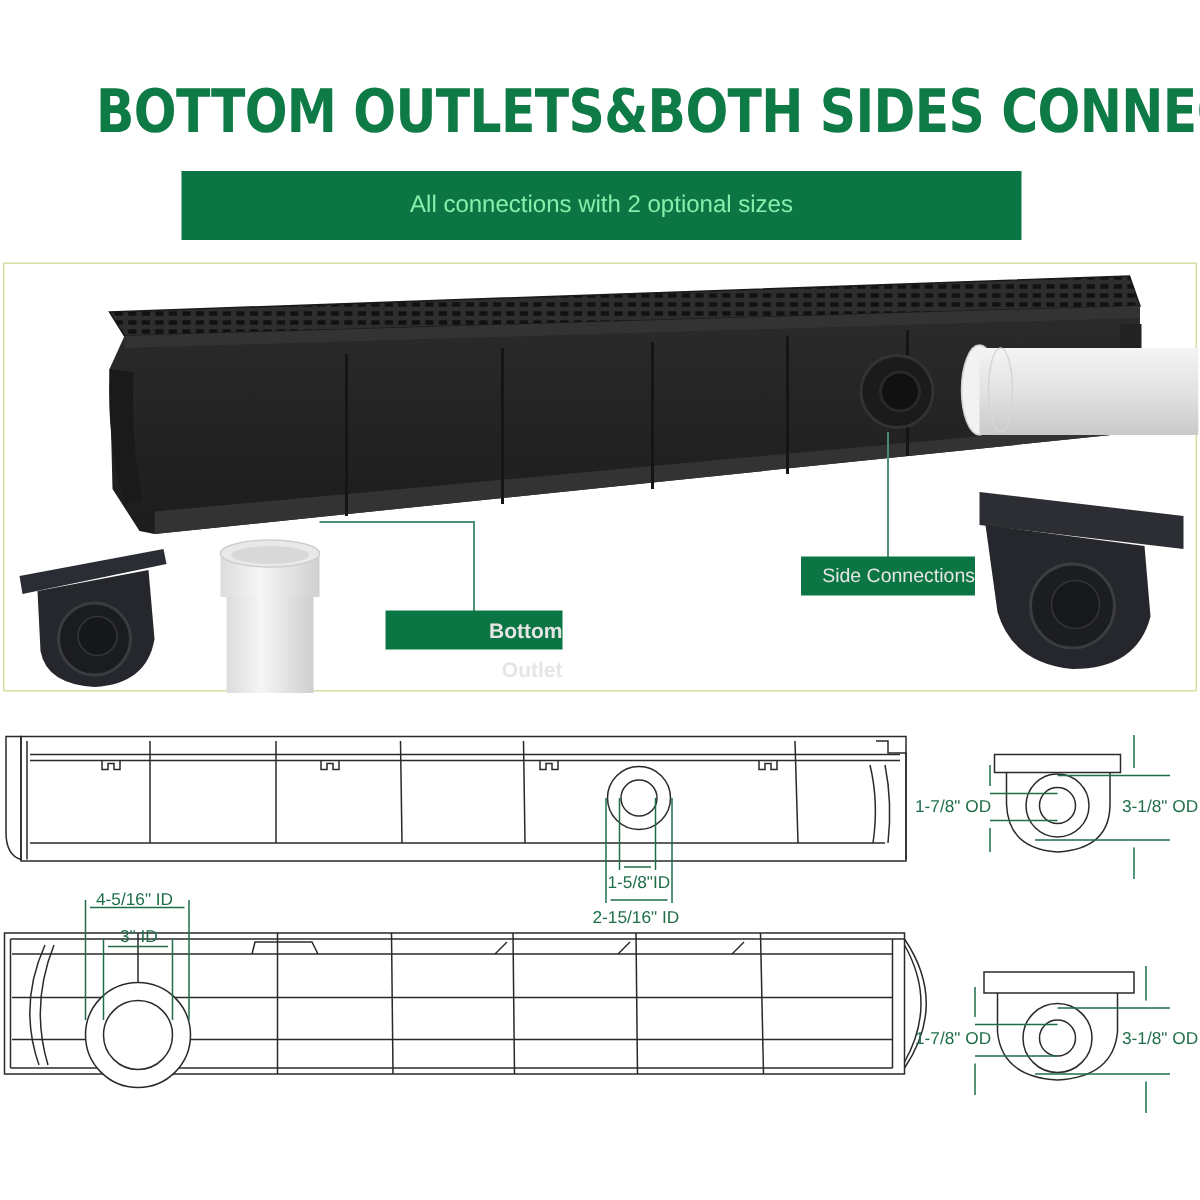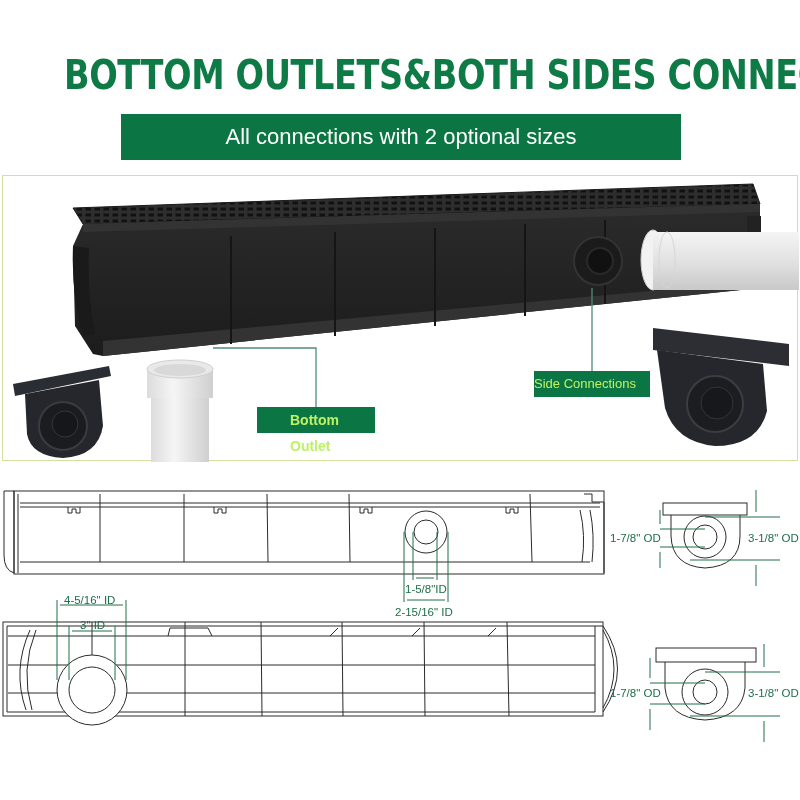--- a/index.html
+++ b/index.html
@@ -8,31 +8,31 @@
 
   .headline {
     position: absolute; left: 0; top: 52px; width: 800px; text-align: center;
     font-family: "DejaVu Sans", sans-serif; font-weight: bold;
     font-size: 40px; letter-spacing: -0.5px; color: #0e7a45;
     transform: scaleX(0.84); transform-origin: center;
     white-space: nowrap;
   }
   .subbanner {
     position: absolute; left: 121px; top: 114px; width: 560px; height: 46px;
-    background: #0b7643; color: #ffffff; text-align: center;
-    font-size: 22px; line-height: 46px;
+    background: #0b7643; color: #86efac; text-align: center;
+    font-size: 16px; line-height: 46px;
   }
 
   .photo-panel {
     position: absolute; left: 2px; top: 175px; width: 796px; height: 286px;
     border: 1.5px solid #d4e0a2; background: #ffffff;
   }
   .callout {
-    position: absolute; background: #0b7643; color: #bef264;
-    font-weight: bold; font-size: 14px; text-align: left;
+    position: absolute; background: #0b7643; color: #e5e5e5;
+    font-weight: bold; font-size: 14px; text-align: right;
   }
 
   .drawing { position: absolute; left: 0; top: 480px; width: 800px; height: 320px; }
   .dim-label { position: absolute; color: #1e6e48; font-size: 11.5px; white-space: nowrap; }
 </style>
 </head>
 <body>
 
 <div class="headline">BOTTOM OUTLETS&amp;BOTH SIDES CONNECTIONS</div>
 <div class="subbanner">All connections with 2 optional sizes</div>

